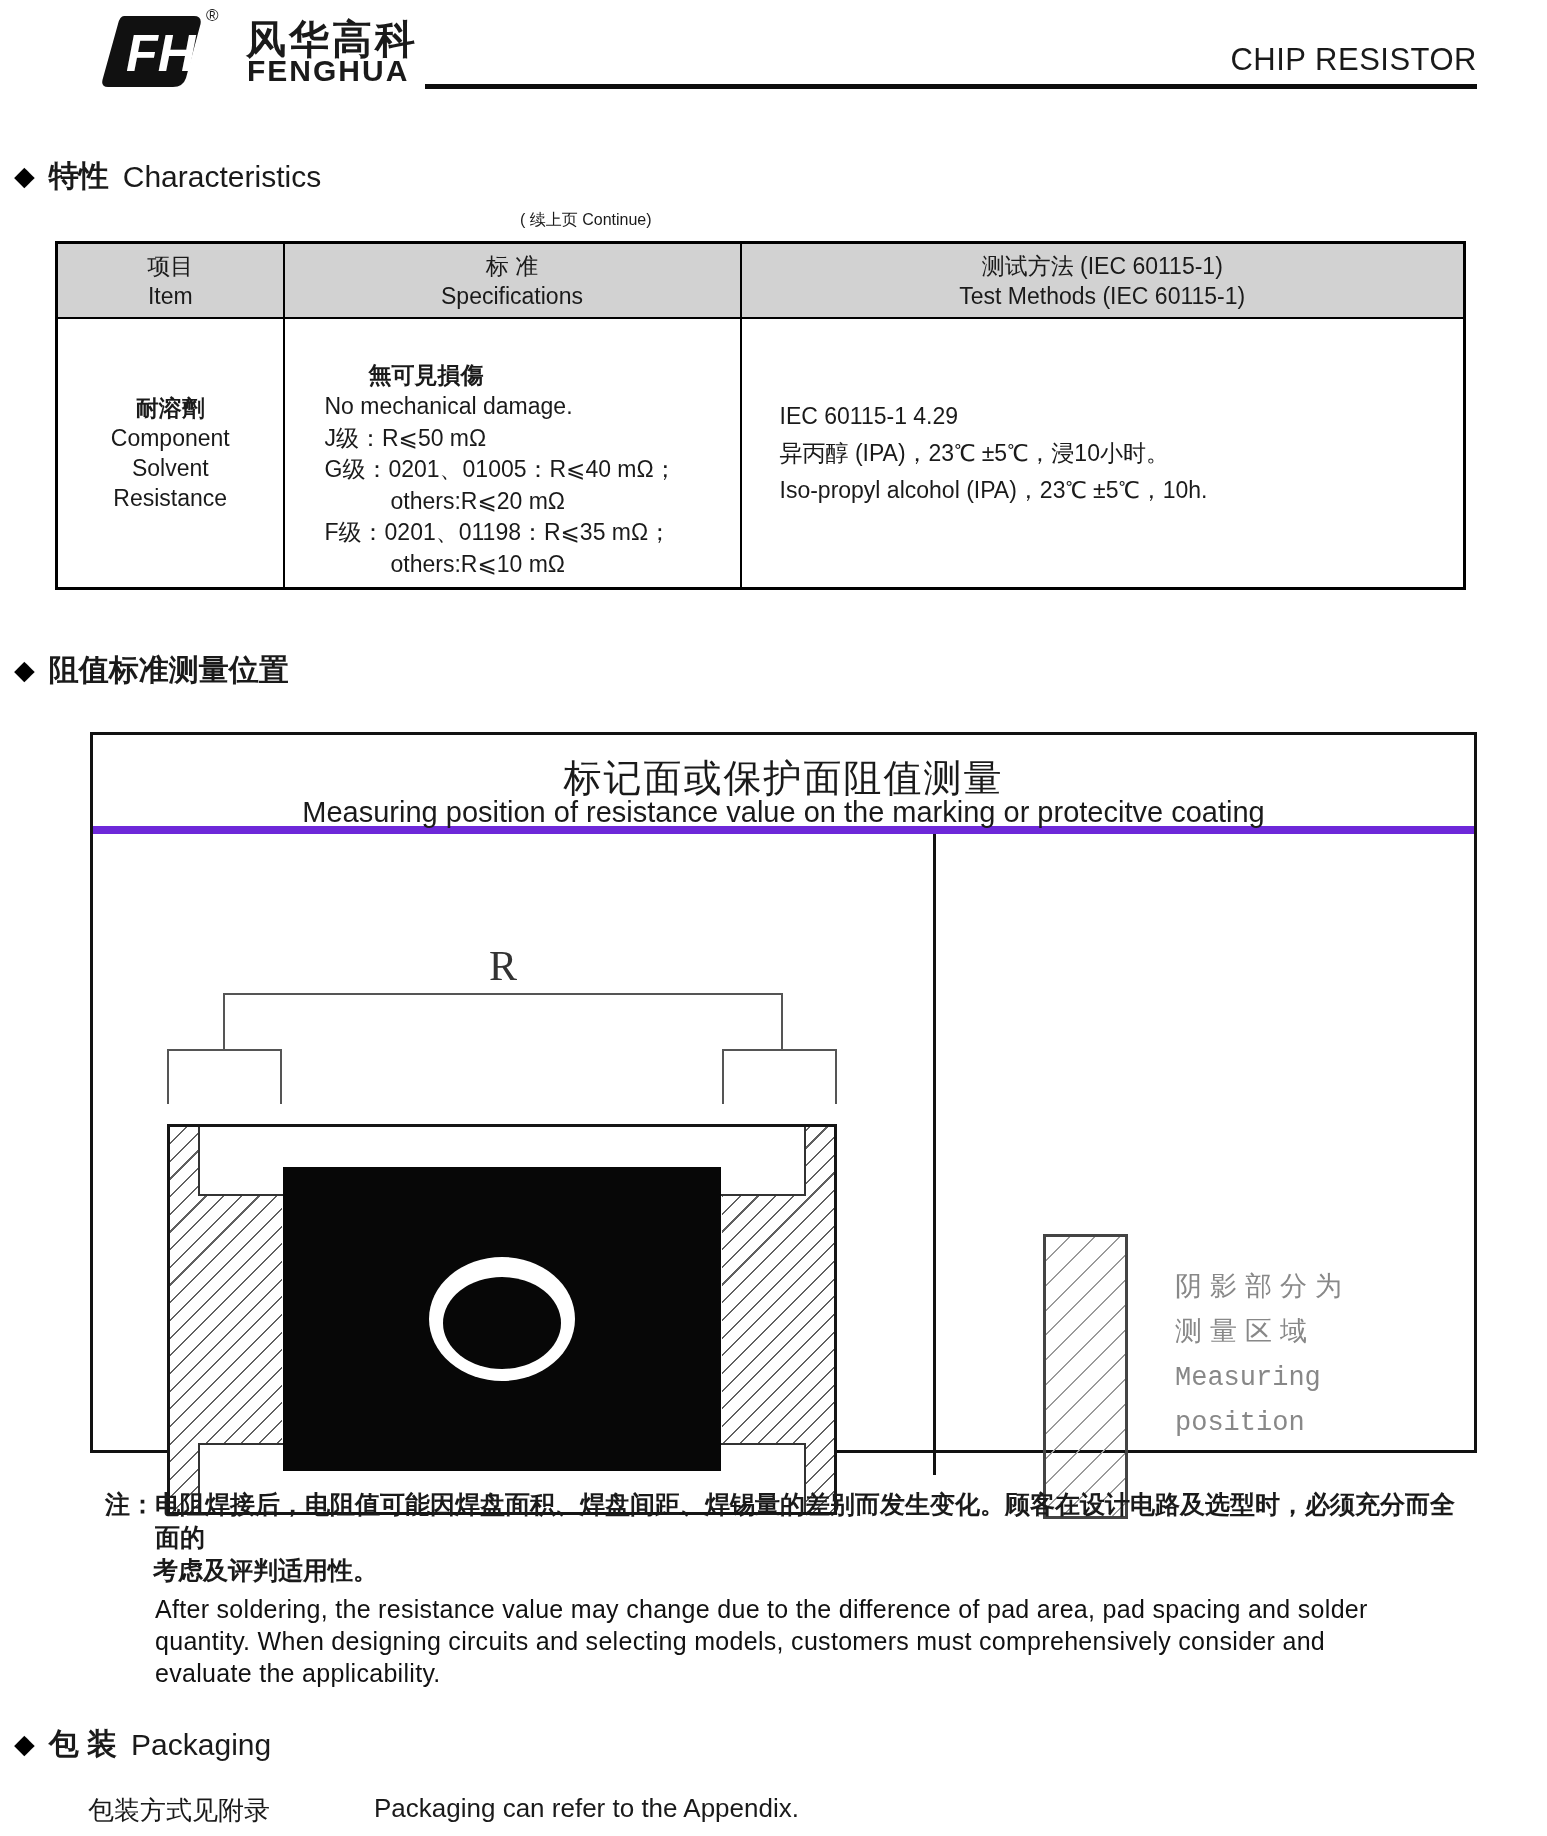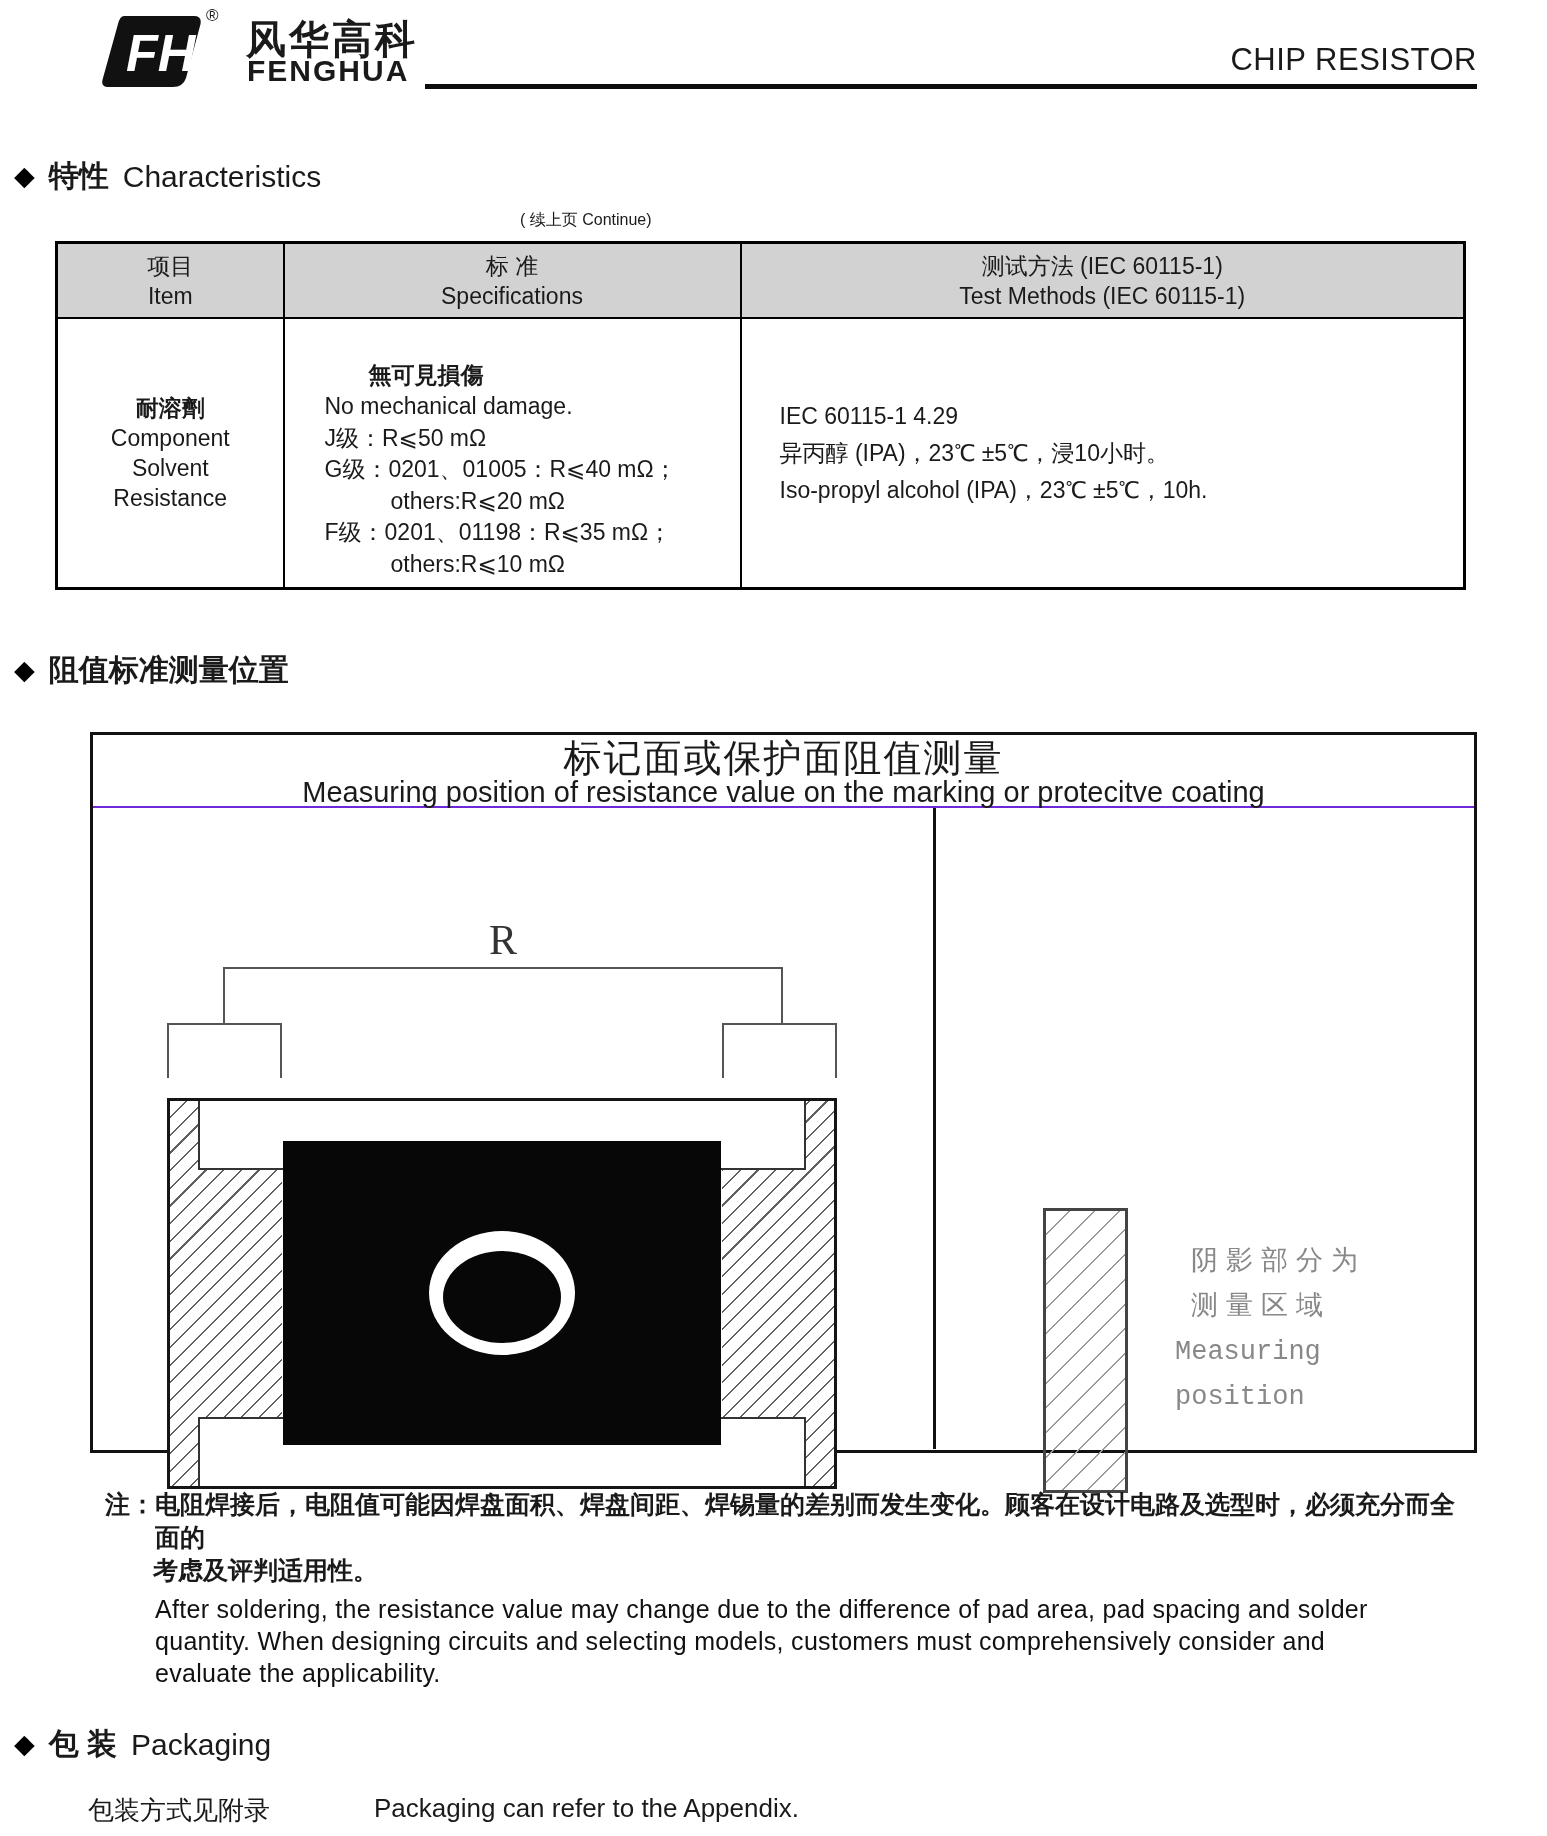--- a/index.html
+++ b/index.html
@@ -36,21 +36,21 @@
   table.spec th{background:#d2d2d2;font-weight:normal;font-size:23px;height:69px;line-height:30px;padding:2px 0;}
   .col1{width:227px;} .col2{width:457px;} .col3{width:724px;}
   td.item-cell{height:266px;text-align:center;font-size:23px;line-height:30px;}
   td.spec-cell{font-size:23px;vertical-align:top;padding:34px 0 0 40px;line-height:31.5px;}
   .spec-line-first{margin-left:44px;font-weight:bold;}
   .spec-indent{margin-left:66px;}
   td.method-cell{font-size:23px;line-height:37px;padding-left:38px;}
 
   
   .figure-box{position:absolute;left:90px;top:732px;width:1381px;height:715px;border:3px solid #111;}
-  .fig-title{border-bottom:2px solid #6d28d9;height:71px;text-align:center;}
+  .fig-title{border-bottom:8px solid #6d28d9;height:71px;text-align:center;margin-top:20px;}
   .fig-title-zh{font-size:38px;line-height:42px;padding-top:2px;letter-spacing:2px;}
   .fig-title-en{font-size:29px;line-height:27px;}
   .fig-panels{position:relative;height:641px;}
   .panel-divider{position:absolute;left:840px;top:0;width:3px;height:641px;background:#111;}
 
   
   .r-label{position:absolute;left:384px;top:108px;width:52px;text-align:center;
            font-family:"Liberation Serif",serif;font-size:42px;color:#333;}
   .brk{position:absolute;background:#555;}
   .brk-h{left:130px;top:159px;width:560px;height:2px;}
@@ -68,21 +68,21 @@
   .pad-bottom{bottom:0;border-bottom:none;}
   .mark-square{position:absolute;left:113px;top:40px;width:438px;height:304px;background:#070707;}
   .ring-outer{position:absolute;left:146px;top:90px;width:146px;height:124px;background:#fff;border-radius:50%;}
   .ring-inner{position:absolute;left:14px;top:20px;width:118px;height:92px;background:#070707;border-radius:50%;}
 
   
   .measure-rect{position:absolute;left:950px;top:400px;width:79px;height:279px;border:3px solid #444;background:
     repeating-linear-gradient(135deg,rgba(0,0,0,0) 0px,rgba(0,0,0,0) 16px,#9a9a9a 16px,#9a9a9a 17.5px);}
   .legend{position:absolute;left:1082px;top:432px;color:#888;font-family:"Liberation Mono",monospace;
           font-size:27px;line-height:45px;}
-  .legend .zh{letter-spacing:8px;margin-left:16px;}
+  .legend .zh{letter-spacing:8px;}
 
   
   .note{position:absolute;left:105px;top:1488px;width:1370px;font-size:25px;}
   .note .zh{font-weight:bold;line-height:33px;}
   .note .zh-wrap{display:flex;}
   .note .indent{margin-left:48px;}
   .note .en{font-weight:normal;line-height:32px;margin-left:50px;letter-spacing:0.3px;color:#111;}
   .note .en-first{margin-top:6px;}
 
   

